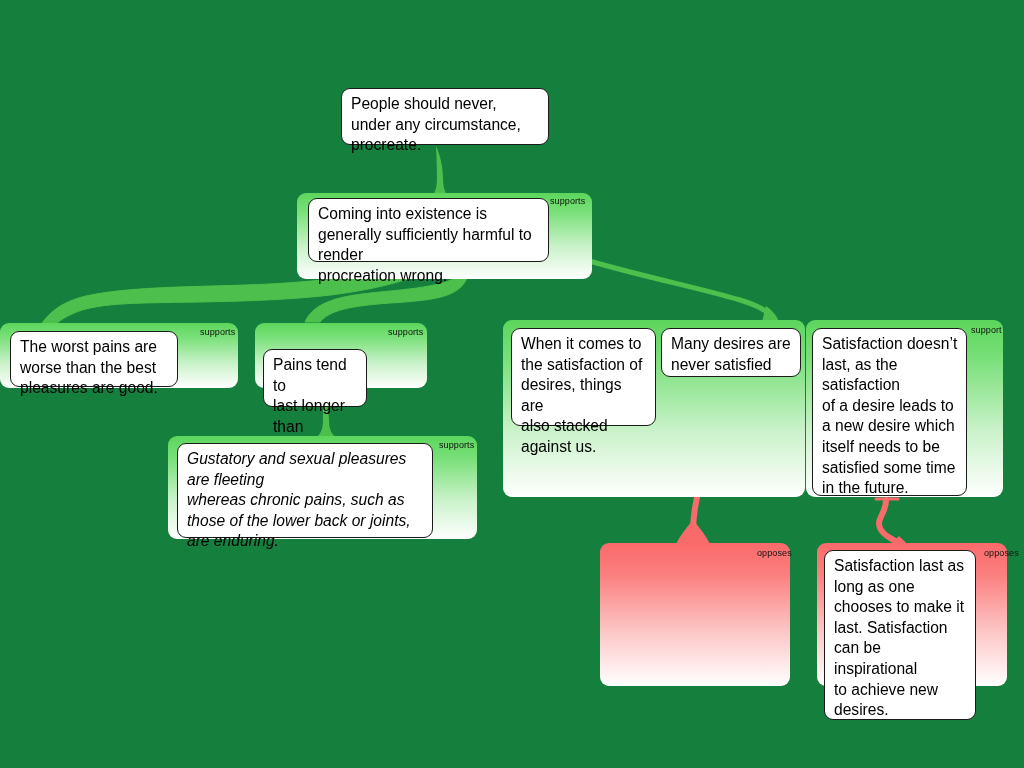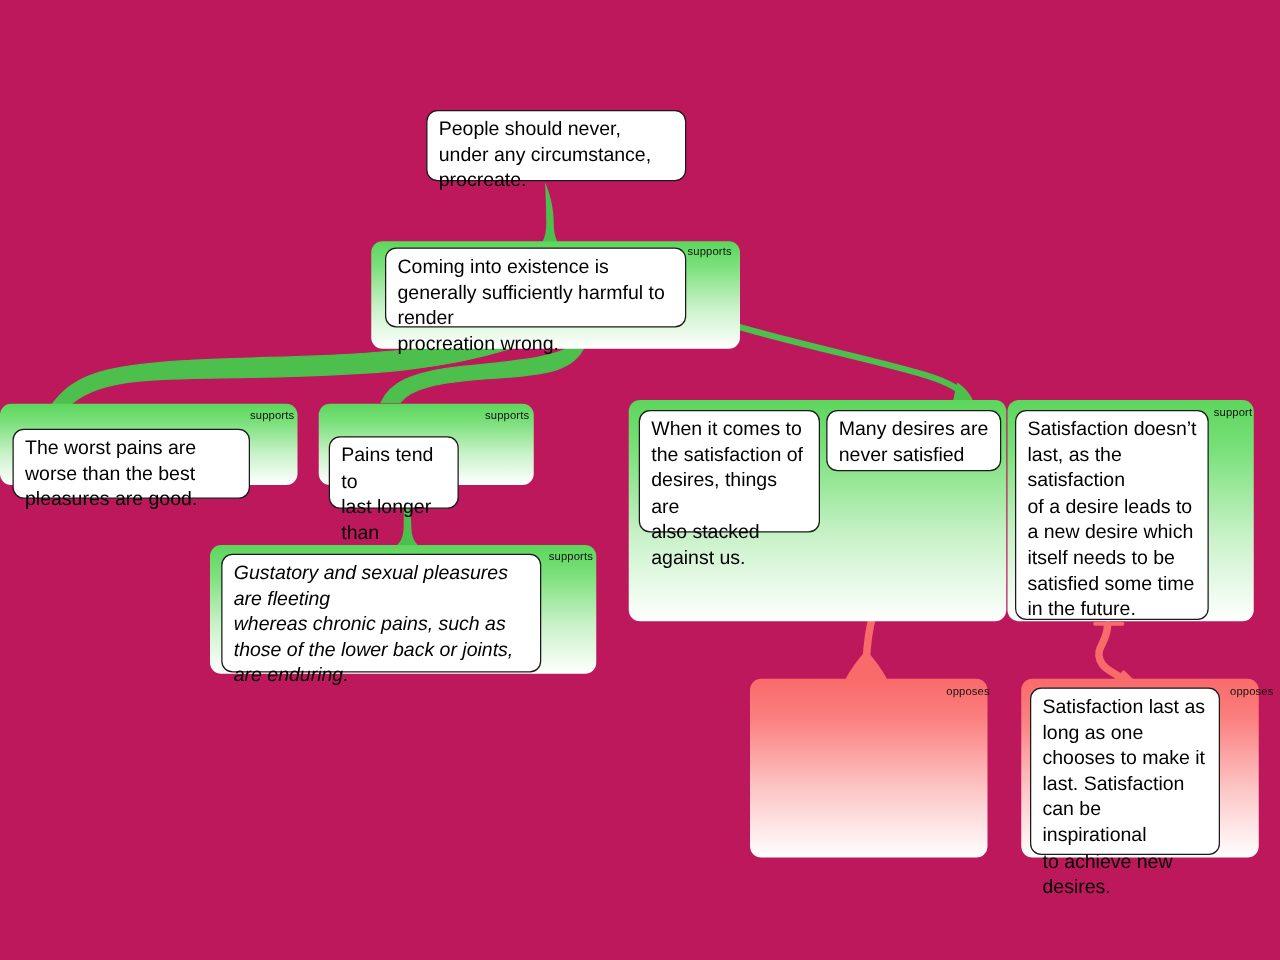--- a/index.html
+++ b/index.html
@@ -1,17 +1,17 @@
 <!DOCTYPE html>
 <html><head>
 <meta charset="utf-8">
 <style>
   html,body{margin:0;padding:0;background:#000;}
   body{width:1024px;height:768px;overflow:hidden;font-family:"Liberation Sans",sans-serif;}
-  #stage{position:relative;width:1024px;height:768px;background:#be185d;}
+  #stage{position:relative;width:1024px;height:768px;background:#15803d;}
 
   
   .panel{position:absolute;border-radius:9px;box-sizing:border-box;}
   .panel.green{background:linear-gradient(to bottom,#5cd65c 0%,#79e079 22%,#c9f2c9 62%,#ffffff 100%);}
   .panel.red{background:linear-gradient(to bottom,#fb6a6a 0%,#fb7f7f 22%,#fdc6c6 62%,#ffffff 100%);}
 
   
   .claim{position:absolute;background:#fff;border:1.6px solid #1a1a1a;border-radius:9px;
          box-sizing:border-box;color:#000;font-size:15.6px;line-height:20.6px;
          padding:5px 8px 5px 9px;white-space:pre-line;}
@@ -54,21 +54,21 @@
 procreate.</div>
 
   <div class="panel green" style="left:297px;top:193px;width:295px;height:86px;"></div>
   <div class="reltag" style="left:550px;top:196px;">supports</div>
   <div class="claim" style="left:308px;top:198px;width:241px;height:64px;">Coming into existence is
 generally sufficiently harmful to render
 procreation wrong.</div>
 
   <div class="panel green" style="left:0px;top:323px;width:238px;height:65px;"></div>
   <div class="reltag" style="left:200px;top:327px;">supports</div>
-  <div class="claim" style="left:10px;top:331px;width:190px;height:56px;margin-top:12px;">The worst pains are
+  <div class="claim" style="left:10px;top:331px;width:168px;height:56px;">The worst pains are
 worse than the best
 pleasures are good.</div>
 
   <div class="panel green" style="left:255px;top:323px;width:172px;height:65px;"></div>
   <div class="reltag" style="left:388px;top:327px;">supports</div>
   <div class="claim" style="left:263px;top:349px;width:104px;height:58px;">Pains tend to
 last longer
 than pleasures</div>
 
   <div class="panel green" style="left:168px;top:436px;width:309px;height:103px;"></div>
@@ -95,21 +95,21 @@
 a new desire which
 itself needs to be
 satisfied some time
 in the future.</div>
 
   <div class="panel red" style="left:600px;top:543px;width:190px;height:143px;"></div>
   <div class="reltag" style="left:757px;top:548px;">opposes</div>
 
   <div class="panel red" style="left:817px;top:543px;width:190px;height:143px;"></div>
   <div class="reltag" style="left:984px;top:548px;">opposes</div>
-  <div class="claim" style="left:824px;top:550px;width:152px;height:134px;">Satisfaction last as
+  <div class="claim" style="left:824px;top:550px;width:152px;height:170px;">Satisfaction last as
 long as one
 chooses to make it
 last. Satisfaction
 can be inspirational
 to achieve new
 desires.</div>
 
 </div>
 
 </body></html>

